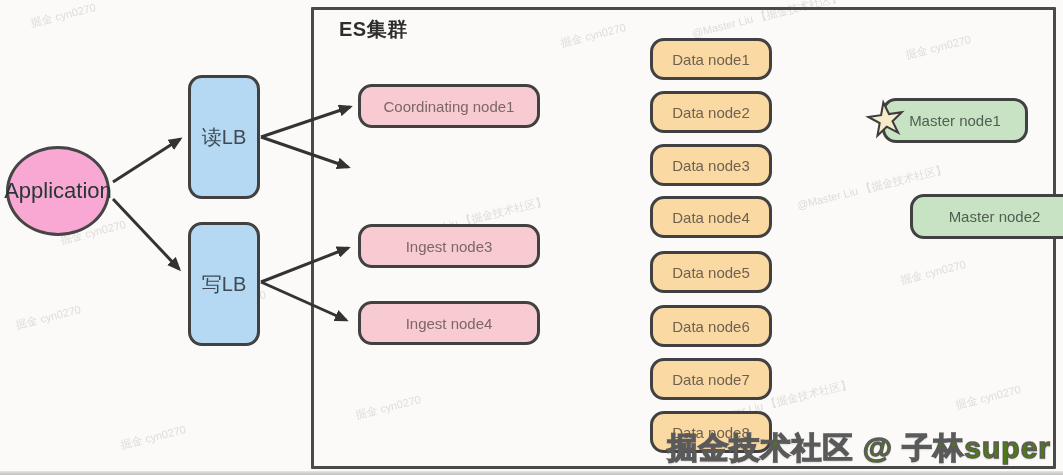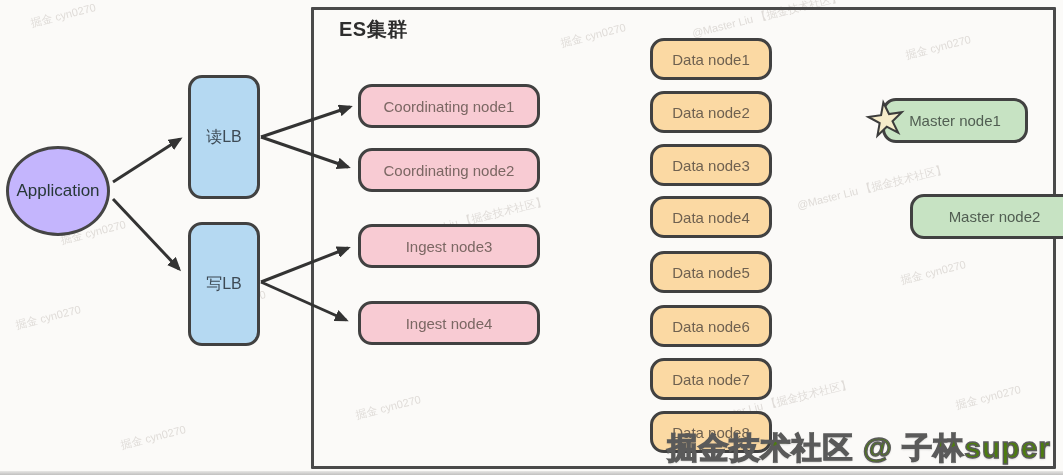--- a/index.html
+++ b/index.html
@@ -20,31 +20,31 @@
     border:3px solid #4a4a4a;background:transparent;box-sizing:border-box;
     border-radius:1px;
   }
   .cluster-title{
     position:absolute;left:339px;top:16px;font-size:20px;font-weight:bold;
     color:#2e2e2e;letter-spacing:0.5px;
   }
   
   .app-ellipse{
     position:absolute;left:6px;top:146px;width:104px;height:90px;
-    background:#c4b5fd;border:3px solid #454545;border-radius:50%;
+    background:#f9a8d4;border:3px solid #454545;border-radius:50%;
     display:flex;align-items:center;justify-content:center;box-sizing:border-box;
-    font-size:17px;color:#273737;
+    font-size:22px;color:#273737;
   }
   
   .node{
     position:absolute;border:3px solid #414141;box-sizing:border-box;
     display:flex;align-items:center;justify-content:center;
     font-size:15px;border-radius:14px;
   }
-  .blue{background:#b5d9f2;color:#3d4a55;font-size:16px;}
+  .blue{background:#b5d9f2;color:#3d4a55;font-size:20px;}
   .pink{background:#f8cbd3;color:#7b6763;}
   .orange{background:#fbd9a3;color:#6f6150;}
   .green{background:#c7e3c3;color:#515e52;}
   
   .star{
     position:absolute;left:-19px;top:50%;
     transform:translateY(-54%) rotate(-8deg);
     font-size:44px;line-height:1;color:#f6ecca;
     -webkit-text-stroke:2px #3c3c3c;
     text-shadow:0 0 1px #3c3c3c;
@@ -94,23 +94,20 @@
   <div class="node blue" style="left:188px;top:75px;width:72px;height:124px;">
     <span>读LB</span>
   </div>
   <div class="node blue" style="left:188px;top:222px;width:72px;height:124px;">
     <span>写LB</span>
   </div>
 
   <div class="node pink" style="left:358px;top:84px;width:182px;height:44px;">
     <span>Coordinating node1</span>
   </div>
-  <div class="node pink" style="left:358px;top:148px;width:182px;height:44px;">
-    <span>Coordinating node2</span>
-  </div>
   <div class="node pink" style="left:358px;top:224px;width:182px;height:44px;">
     <span>Ingest node3</span>
   </div>
   <div class="node pink" style="left:358px;top:301px;width:182px;height:44px;">
     <span>Ingest node4</span>
   </div>
 
   <div class="node orange" style="left:650px;top:38px;width:122px;height:42px;">
     <span>Data node1</span>
   </div>

